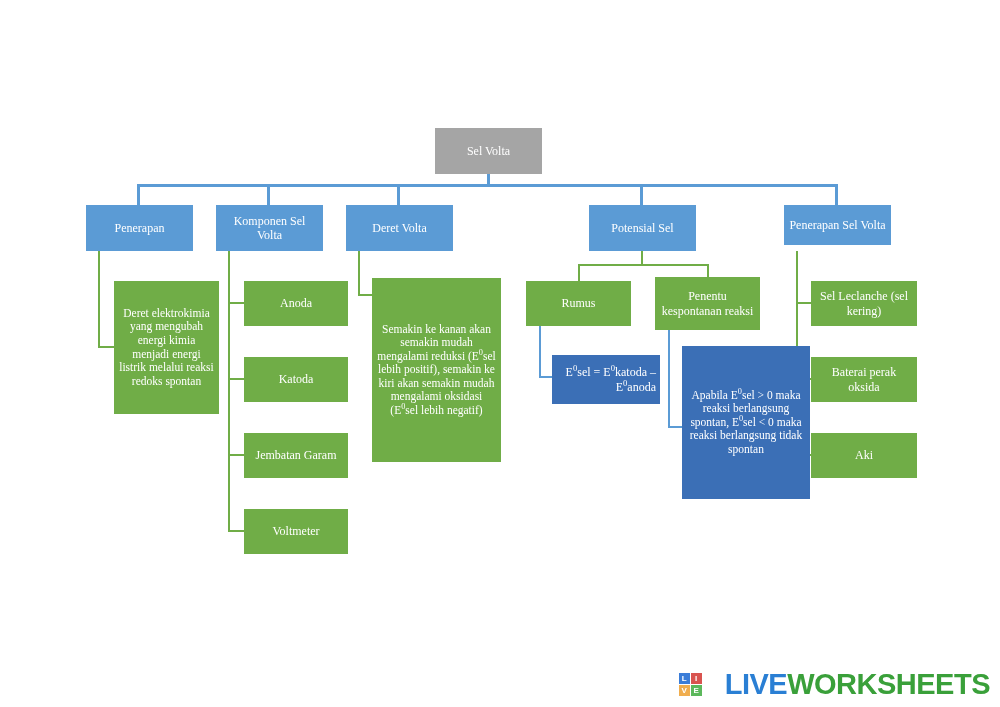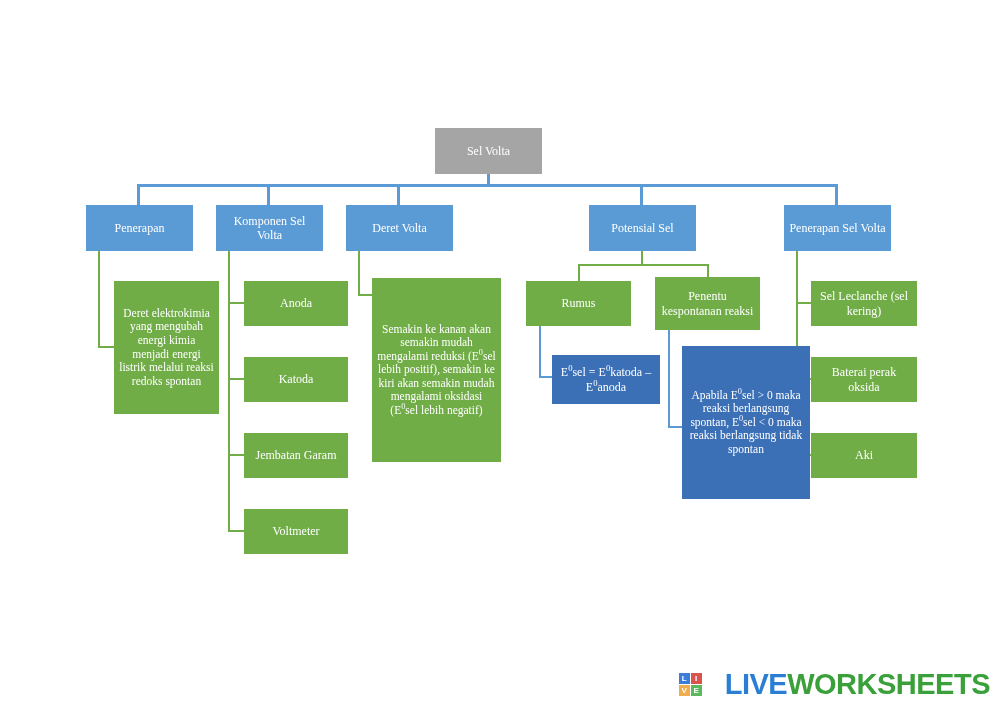--- a/index.html
+++ b/index.html
@@ -110,21 +110,21 @@
   </div>
 
   <div class="node blue" style="left:346px; top:205px; width:107px; height:46px; font-size:12px;">
     <span>Deret Volta</span>
   </div>
 
   <div class="node blue" style="left:589px; top:205px; width:107px; height:46px; font-size:12px;">
     <span>Potensial Sel</span>
   </div>
 
-  <div class="node blue" style="left:784px; top:205px; width:107px; height:46px; font-size:12px;">
+  <div class="node blue" style="left:784px; top:205px; width:107px; height:40px; font-size:12px;">
     <span>Penerapan Sel Volta</span>
   </div>
 
   <div class="connector" style="left:98px; top:251px; width:2px; height:96px;"></div>
   <div class="connector" style="left:98px; top:346px; width:16px; height:2px;"></div>
   <div class="node green" style="left:114px; top:281px; width:105px; height:133px; font-size:11.5px;">
     <span>Deret elektrokimia yang mengubah energi kimia menjadi energi listrik melalui reaksi redoks spontan</span>
   </div>
 
   <div class="connector" style="left:228px; top:251px; width:2px; height:280px;"></div>
@@ -159,21 +159,21 @@
 
   <div class="node green" style="left:526px; top:281px; width:105px; height:45px; font-size:12px;">
     <span>Rumus</span>
   </div>
   <div class="node green" style="left:655px; top:277px; width:105px; height:53px; font-size:12px;">
     <span>Penentu kespontanan reaksi</span>
   </div>
 
   <div class="connector blue-line" style="left:539px; top:326px; width:2px; height:52px;"></div>
   <div class="connector blue-line" style="left:539px; top:376px; width:13px; height:2px;"></div>
-  <div class="node dblue" style="left:552px; top:355px; width:108px; height:49px; font-size:12px;">
+  <div class="node dblue" style="left:552px; top:355px; width:108px; height:49px; font-size:12px;text-align:right;">
     <span>E<sup class="sup">0</sup>sel = E<sup class="sup">0</sup>katoda – E<sup class="sup">0</sup>anoda</span>
   </div>
 
   <div class="connector blue-line" style="left:668px; top:330px; width:2px; height:98px;"></div>
   <div class="connector blue-line" style="left:668px; top:426px; width:14px; height:2px;"></div>
   <div class="node dblue" style="left:682px; top:346px; width:128px; height:153px; font-size:11.5px;">
     <span>Apabila E<sup class="sup">0</sup>sel &gt; 0 maka reaksi berlangsung spontan, E<sup class="sup">0</sup>sel &lt; 0 maka reaksi berlangsung tidak spontan</span>
   </div>
 
   <div class="connector" style="left:796px; top:251px; width:2px; height:204px;"></div>

